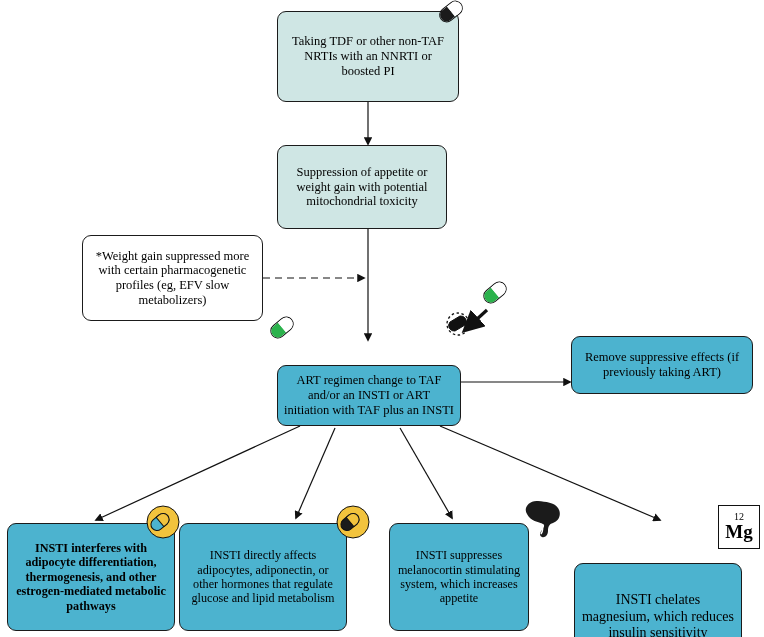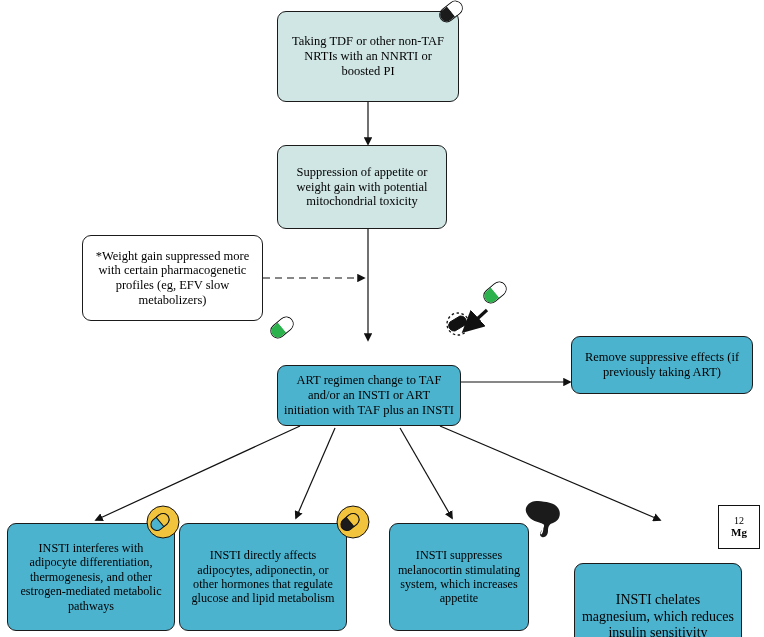--- a/index.html
+++ b/index.html
@@ -54,21 +54,21 @@
     position:absolute;
     box-sizing:border-box;
     border:1px solid #111;
     background:#fff;
     width:42px; height:44px;
     display:flex; flex-direction:column;
     align-items:center; justify-content:center;
     font-family:"Liberation Serif", serif;
   }
   .mg-box .num { font-size:10px; line-height:1.1; }
-  .mg-box .sym { font-size:11px; font-weight:bold; line-height:1.1; }
+  .mg-box .sym { font-size:19px; font-weight:bold; line-height:1.1; }
 
   .brain {
     position:absolute;
     width:44px; height:42px;
   }
 </style>
 </head>
 <body>
 
 <svg id="canvas" viewBox="0 0 764 637">
@@ -110,21 +110,21 @@
 </div>
 
 <div class="node teal" style="left:277px; top:341px; width:184px; height:61px; font-size:12.5px;margin-top:24px;">
   <span class="txt">ART regimen change to TAF and/or an INSTI or ART initiation with TAF plus an INSTI</span>
 </div>
 
 <div class="node teal" style="left:571px; top:336px; width:182px; height:58px; font-size:12.5px;">
   <span class="txt">Remove suppressive effects (if previously taking ART)</span>
 </div>
 
-<div class="node teal" style="left:7px; top:523px; width:168px; height:108px; font-size:12.2px;">
+<div class="node teal" style="left:7px; top:523px; width:168px; height:108px; font-size:12.2px;font-weight:bold;">
   <span class="txt">INSTI interferes with adipocyte differentiation, thermogenesis, and other estrogen-mediated metabolic pathways</span>
 </div>
 
 <div class="node teal" style="left:179px; top:523px; width:168px; height:108px; font-size:12.2px;">
   <span class="txt">INSTI directly affects adipocytes, adiponectin, or other hormones that regulate glucose and lipid metabolism</span>
 </div>
 
 <div class="node teal" style="left:389px; top:523px; width:140px; height:108px; font-size:12.2px;">
   <span class="txt">INSTI suppresses melanocortin stimulating system, which increases appetite</span>
 </div>

